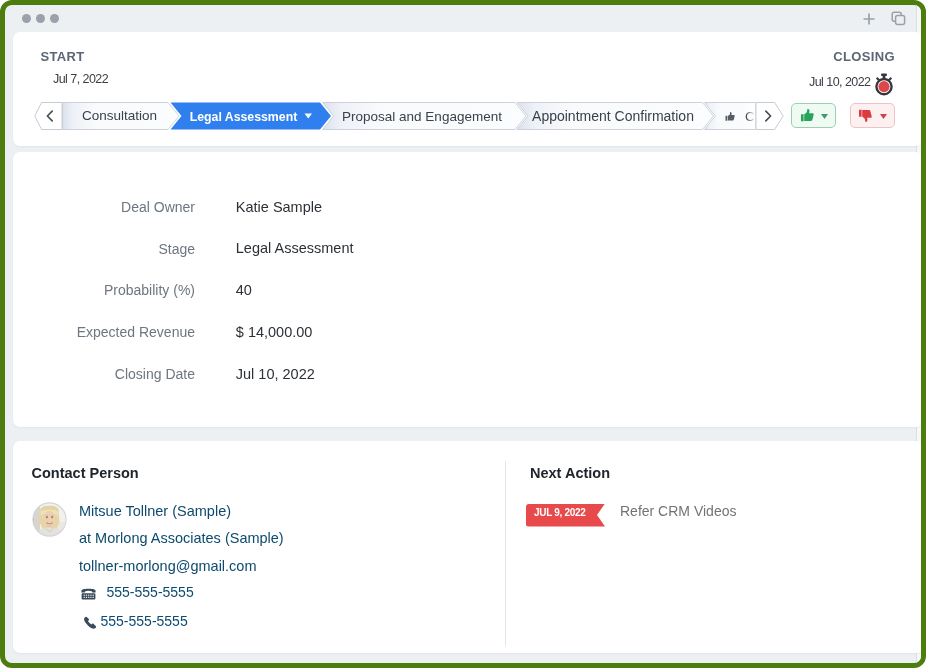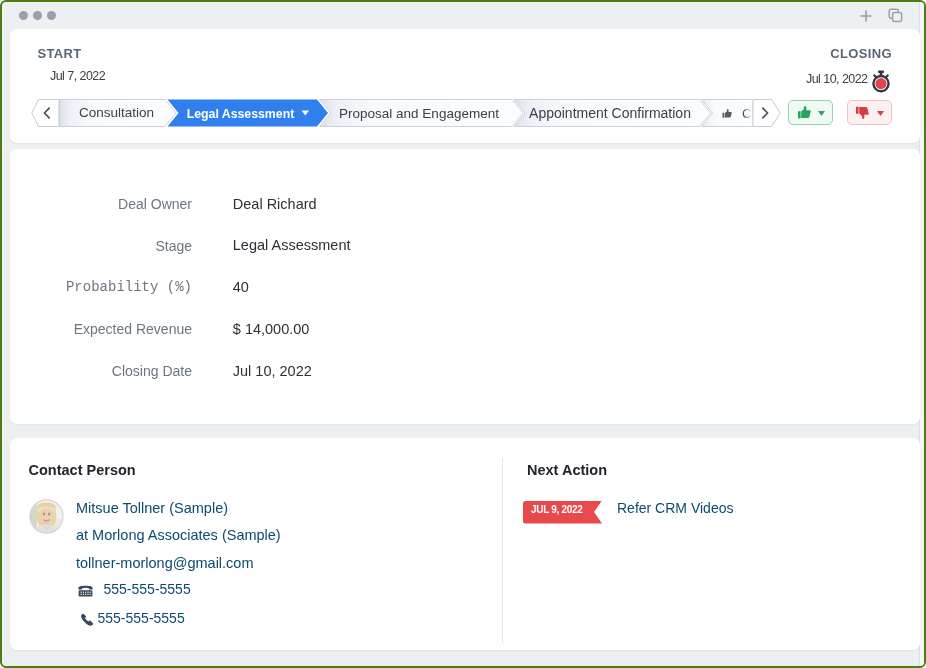--- a/index.html
+++ b/index.html
@@ -1,17 +1,17 @@
 <!DOCTYPE html>
 <html><head>
 <meta charset="utf-8">
 <style>
 * { margin:0; padding:0; box-sizing:border-box; }
 html,body { width:926px; height:668px; background:#fff; font-family:"Liberation Sans", sans-serif; overflow:hidden; }
-#win { position:absolute; left:0; top:0; width:926px; height:668px; background:#edf0f3; border-radius:6px; border:2px solid #4d7c0f; overflow:hidden; }
+#win { position:absolute; left:0; top:0; width:926px; height:668px; background:#edf0f3; border-radius:12px; border:5px solid #4d7c0f; overflow:hidden; }
 #strip { position:absolute; top:0; right:0; bottom:0; width:5px; background:#f7f8fa; border-left:1px solid #dcdfe4; }
 .dot { position:absolute; width:9px; height:9px; border-radius:50%; background:#9aa1ab; top:9px; }
 .card { position:absolute; left:8px; width:910px; background:#fff; border-radius:7px; box-shadow:0 1px 2px rgba(25,35,50,0.05); }
 #card1 { top:27px; height:114px; }
 #card2 { top:147px; height:275px; }
 #card3 { top:436px; height:212px; }
 .hdrlbl { position:absolute; font-size:13px; font-weight:bold; color:#5a6675; letter-spacing:0.35px; }
 .hdrdate { position:absolute; font-size:12.5px; color:#3b4046; letter-spacing:-0.55px;margin-left:12px; }
 .row-label { position:absolute; width:182px; text-align:right; font-size:14px; color:#6d7680; }
 .row-value { position:absolute; left:222.8px; font-size:14.5px; color:#2c3137; }
@@ -105,24 +105,24 @@
           </g>
         </svg>
       <svg style="position:absolute;left:28px;top:9px;" width="9" height="7" viewBox="0 0 9 7">
           <path d="M1 1 h7 l-3.5 5 z" fill="#ce4348"></path>
         </svg>
     </div>
   </div>
 
   <div class="card" id="card2">
     <div class="row-label" style="top:47px;">Deal Owner</div>
-    <div class="row-value" style="top:46.7px;">Deal Richard</div>
+    <div class="row-value" style="top:46.7px;">Katie Sample</div>
     <div class="row-label" style="top:88.5px;">Stage</div>
     <div class="row-value" style="top:88.2px;">Legal Assessment</div>
-    <div class="row-label" style="top:130px;font-family:Liberation Mono, monospace;">Probability (%)</div>
+    <div class="row-label" style="top:130px;">Probability (%)</div>
     <div class="row-value" style="top:129.7px;">40</div>
     <div class="row-label" style="top:172px;">Expected Revenue</div>
     <div class="row-value" style="top:171.7px;">$ 14,000.00</div>
     <div class="row-label" style="top:214px;padding-left:44px;">Closing Date</div>
     <div class="row-value" style="top:213.7px;">Jul 10, 2022</div>
   </div>
 
   <div class="card" id="card3">
     <div class="h3" style="left:18.5px; top:23.5px;">Contact Person</div>
     <div style="position:absolute; left:492px; top:20px; width:1px; height:185px; background:#e4e7ea;"></div>
@@ -177,15 +177,15 @@
           <rect x="10.35" y="8.8" width="1.25" height="1.05"></rect>
           <rect x="12.6" y="8.8" width="1.25" height="1.05"></rect>
       </g>
     </svg>
 
     <svg style="position:absolute;left:70px;top:175px;" width="13" height="13" viewBox="0 0 14 14">
       <path d="M13.4 10.5 l-2.2-2.2 c-.35-.35-.95-.35-1.3 0 l-.85.85 c-1.35-.8-2.85-2.25-3.7-3.7 l.9-.9 c.35-.35.35-.95 0-1.3 L4 1 C3.65.65 3.05.65 2.7 1 l-1 1 C.8 2.9 1.1 4.6 2.4 6.6 c1.5 2.3 3.7 4.5 6 6 2 1.3 3.7 1.6 4.6.7 l1-1 c.35-.35.35-.95 0-1.3 z" fill="#394a5e"></path>
     </svg>
 
     <div style="position:absolute; left:513px; top:62.5px; width:79px; height:23px; background:#e8494b; border-radius:3px 0 0 3px; clip-path:polygon(0 0, 100% 0, calc(100% - 8px) 50%, 100% 100%, 0 100%); color:#fff; font-size:10px; font-weight:bold; letter-spacing:-0.3px; line-height:17px; text-align:left; padding-left:8px;">JUL 9, 2022</div>
-    <div style="position:absolute; left:607px; top:62px; font-size:14px; color:#0c4a6e;">Refer CRM Videos</div>
+    <div style="position:absolute; left:607px; top:62px; font-size:14px; color:#737373;">Refer CRM Videos</div>
   </div>
 </div>
 
 </body></html>

